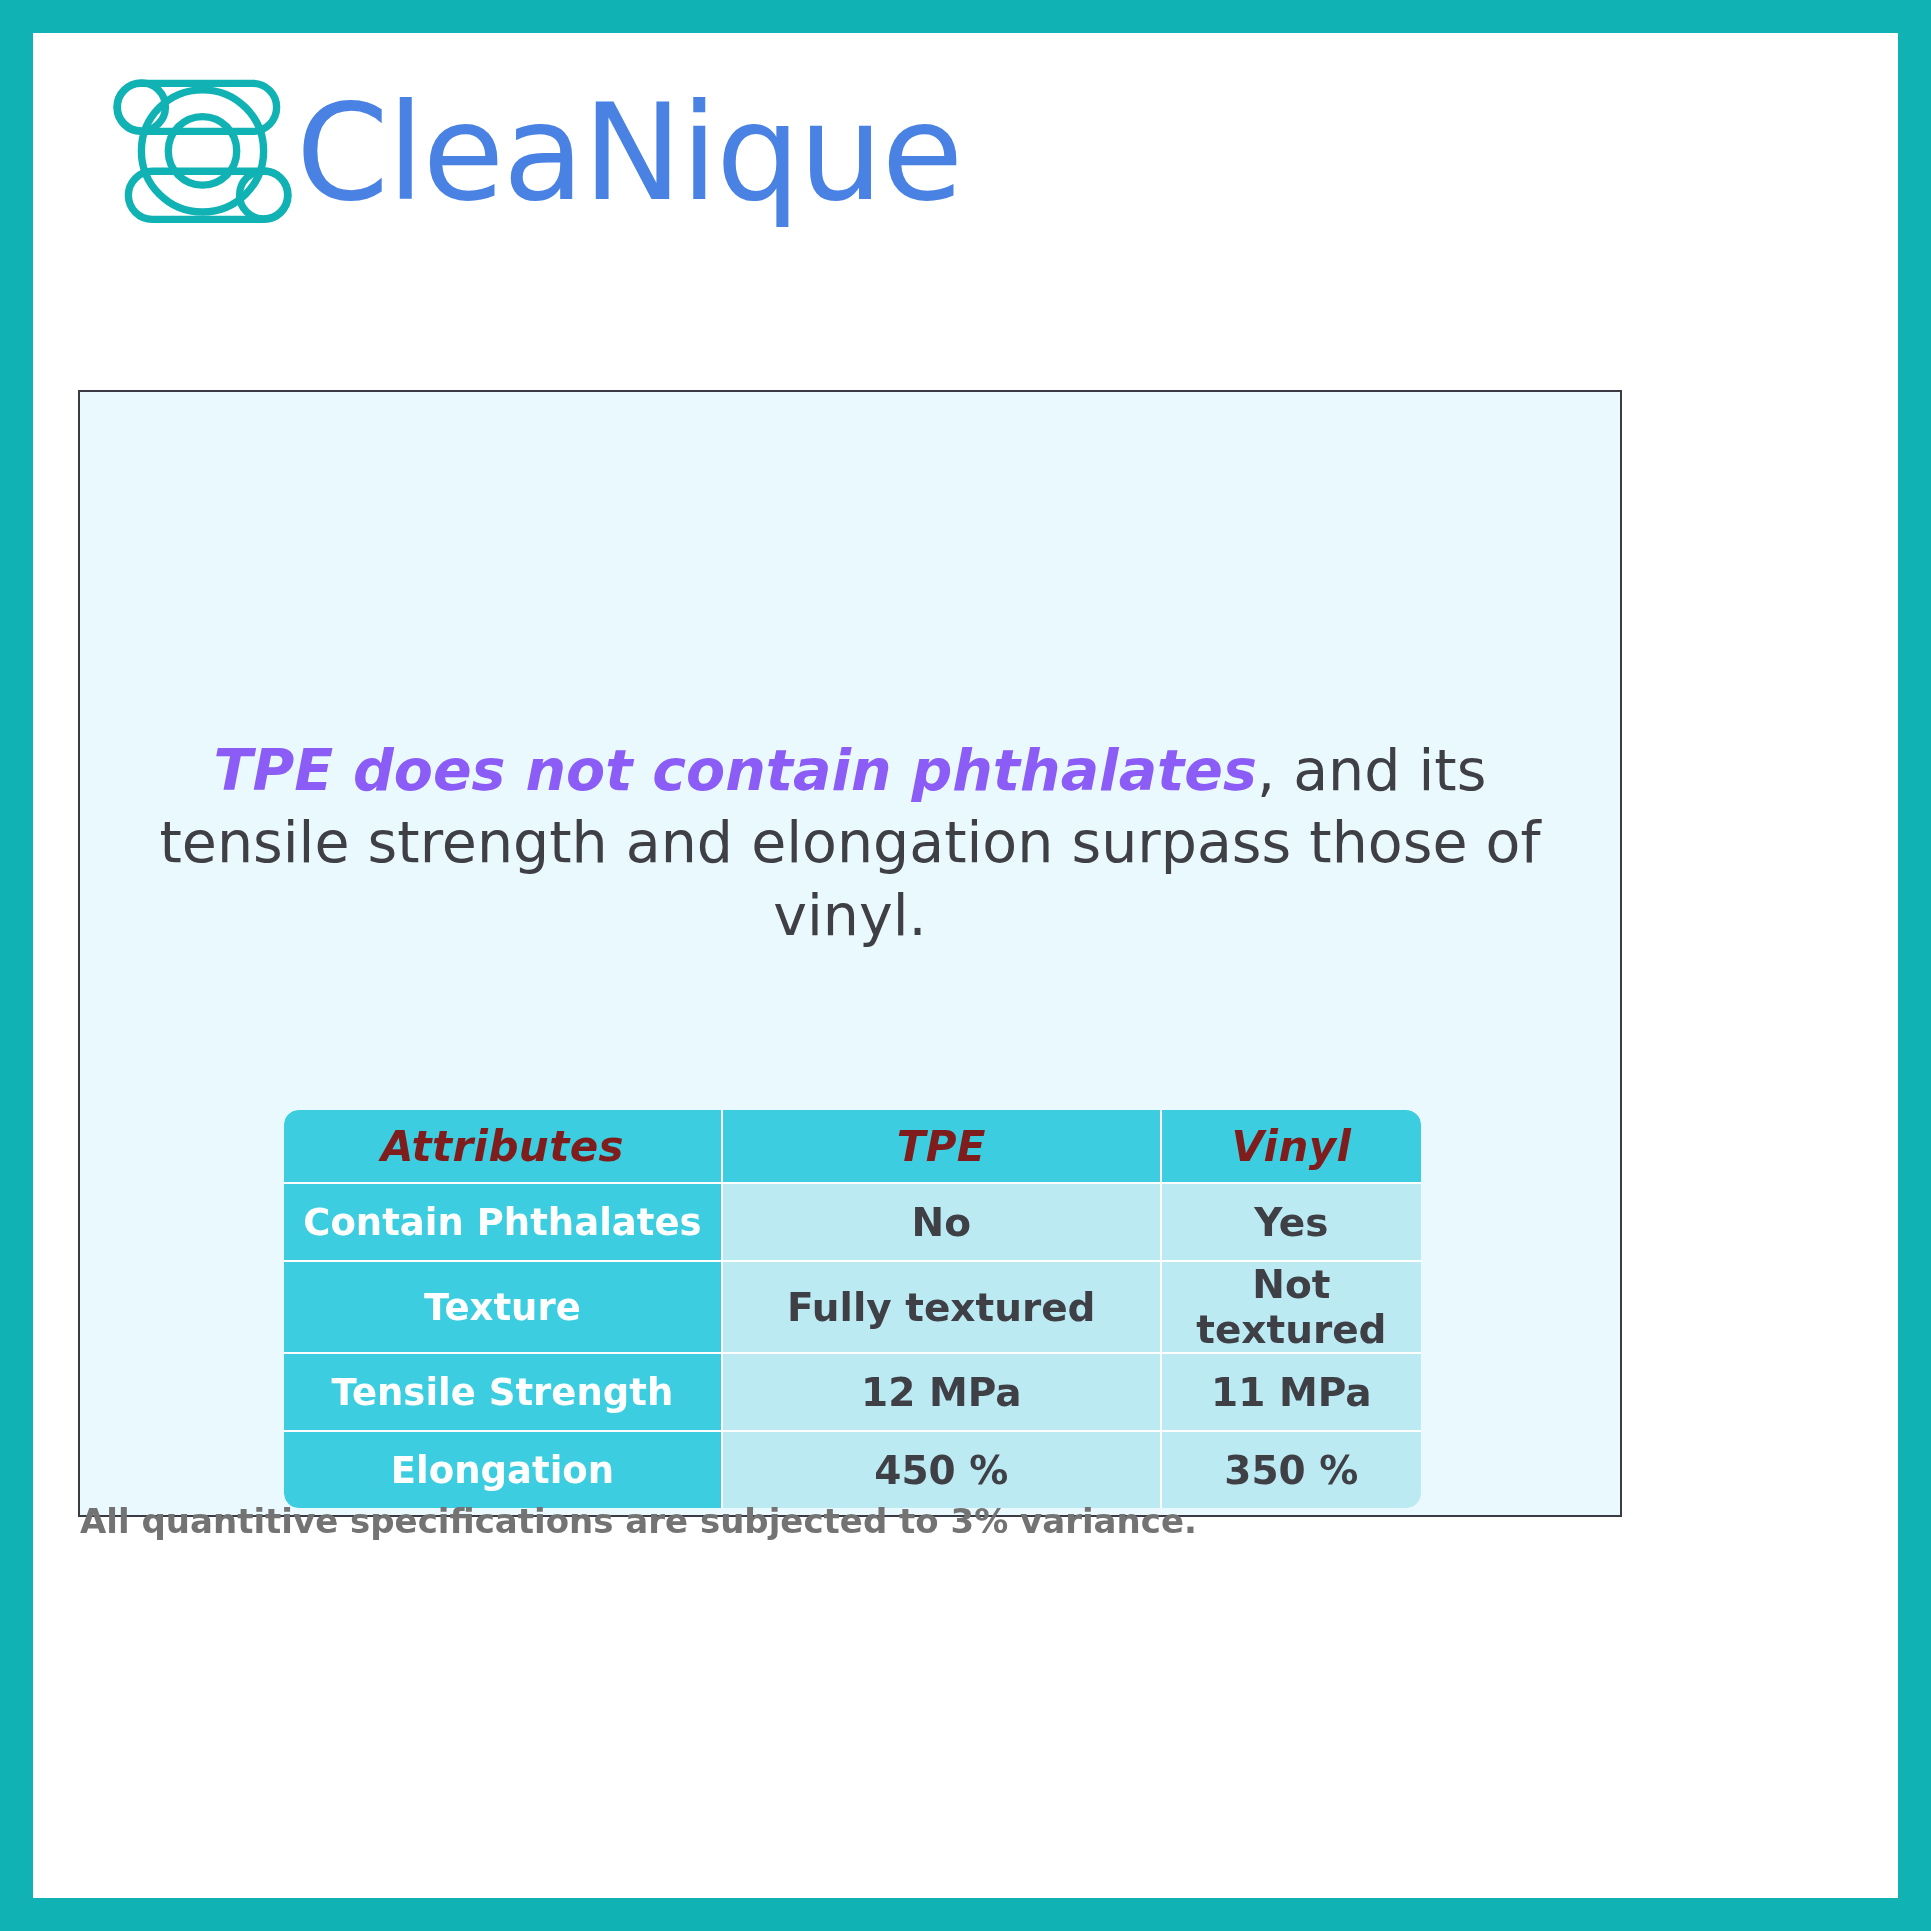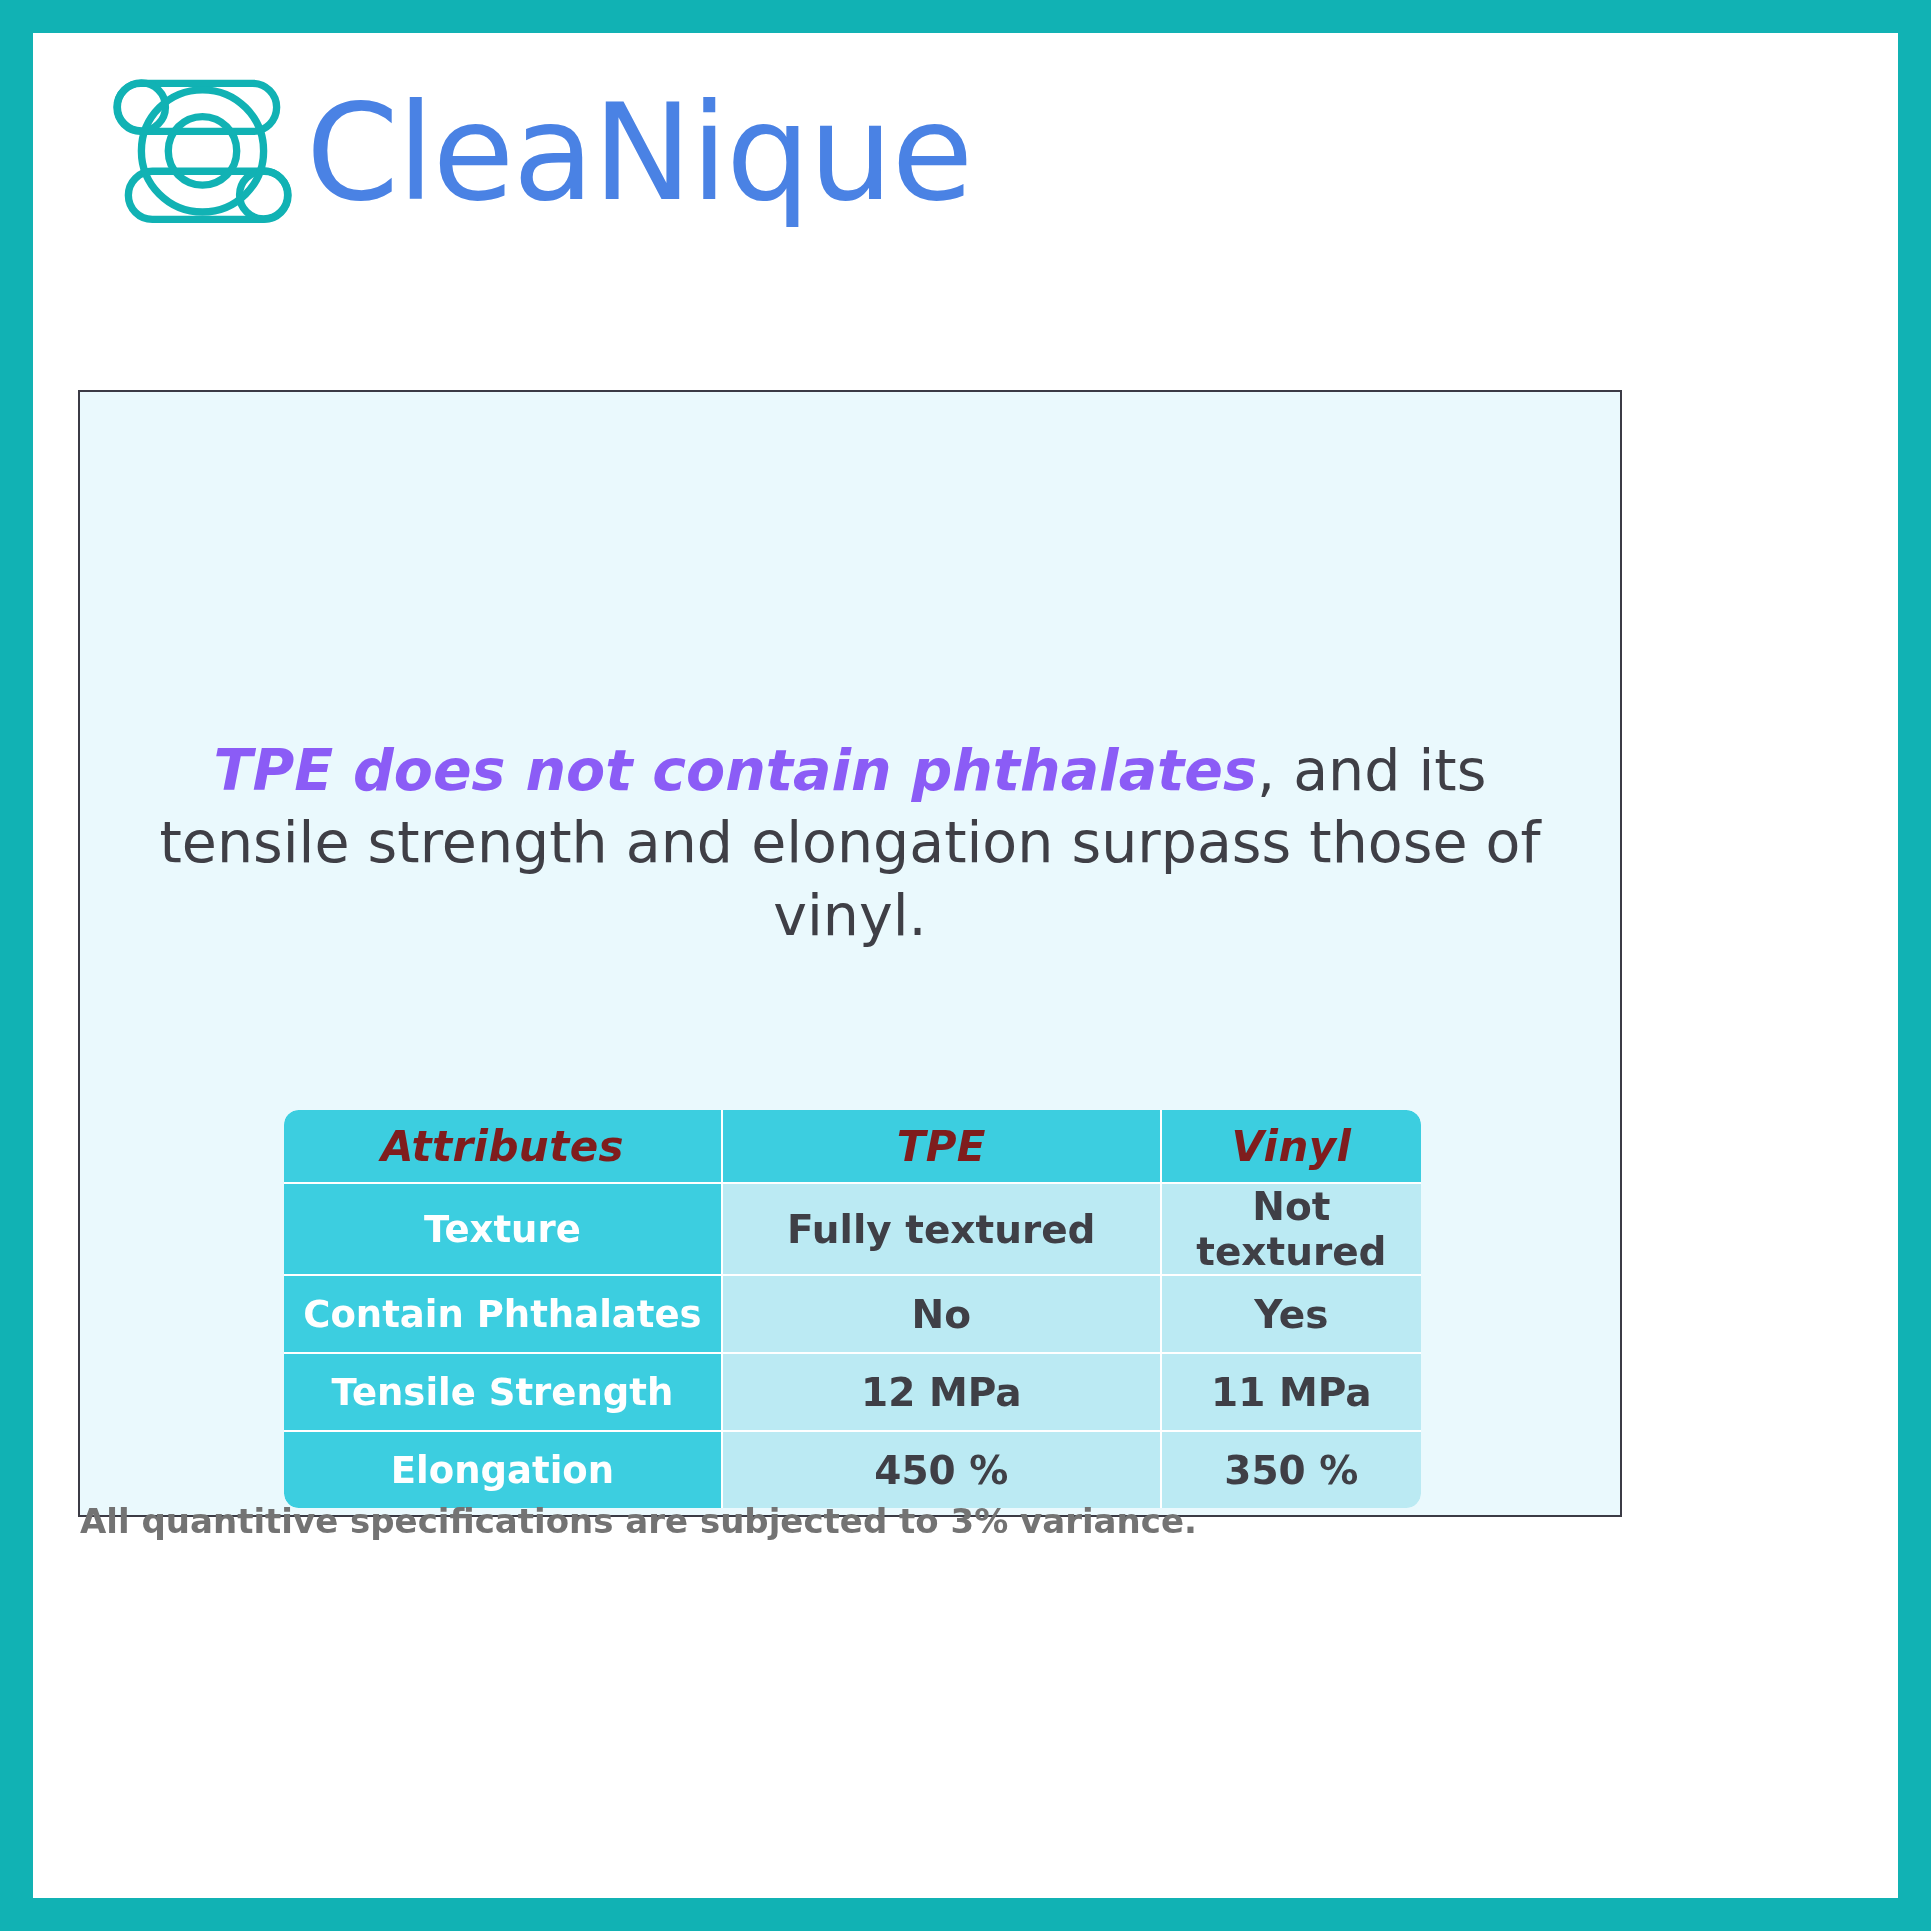--- a/index.html
+++ b/index.html
@@ -31,21 +31,21 @@
     background: #ffffff;
   }
 
   
   #logo-row {
     position: absolute;
     left: 79px;
     top: 34px;
     display: flex;
     align-items: center;
-    gap: 13px;
+    gap: 3px;
   }
   #logo-mark {
     width: 181px;
     height: 167px;
     flex: 0 0 auto;
   }
   #logo-wordmark {
     font-family: "DejaVu Sans", sans-serif;
     font-size: 133px;
     line-height: 1;
@@ -202,30 +202,30 @@
         </colgroup>
         <thead>
           <tr>
             <th>Attributes</th>
             <th>TPE</th>
             <th>Vinyl</th>
           </tr>
         </thead>
         <tbody>
           <tr>
+            <td class="rowhead">Contain Phthalates</td>
+            <td class="val">No</td>
+            <td class="val">Yes</td>
+          </tr>
+          <tr>
             <td class="rowhead">Texture</td>
             <td class="val">Fully textured</td>
             <td class="val">Not textured</td>
           </tr>
           <tr>
-            <td class="rowhead">Contain Phthalates</td>
-            <td class="val">No</td>
-            <td class="val">Yes</td>
-          </tr>
-          <tr>
             <td class="rowhead">Tensile Strength</td>
             <td class="val">12 MPa</td>
             <td class="val">11 MPa</td>
           </tr>
           <tr>
             <td class="rowhead">Elongation</td>
             <td class="val">450 %</td>
             <td class="val">350 %</td>
           </tr>
         </tbody>

